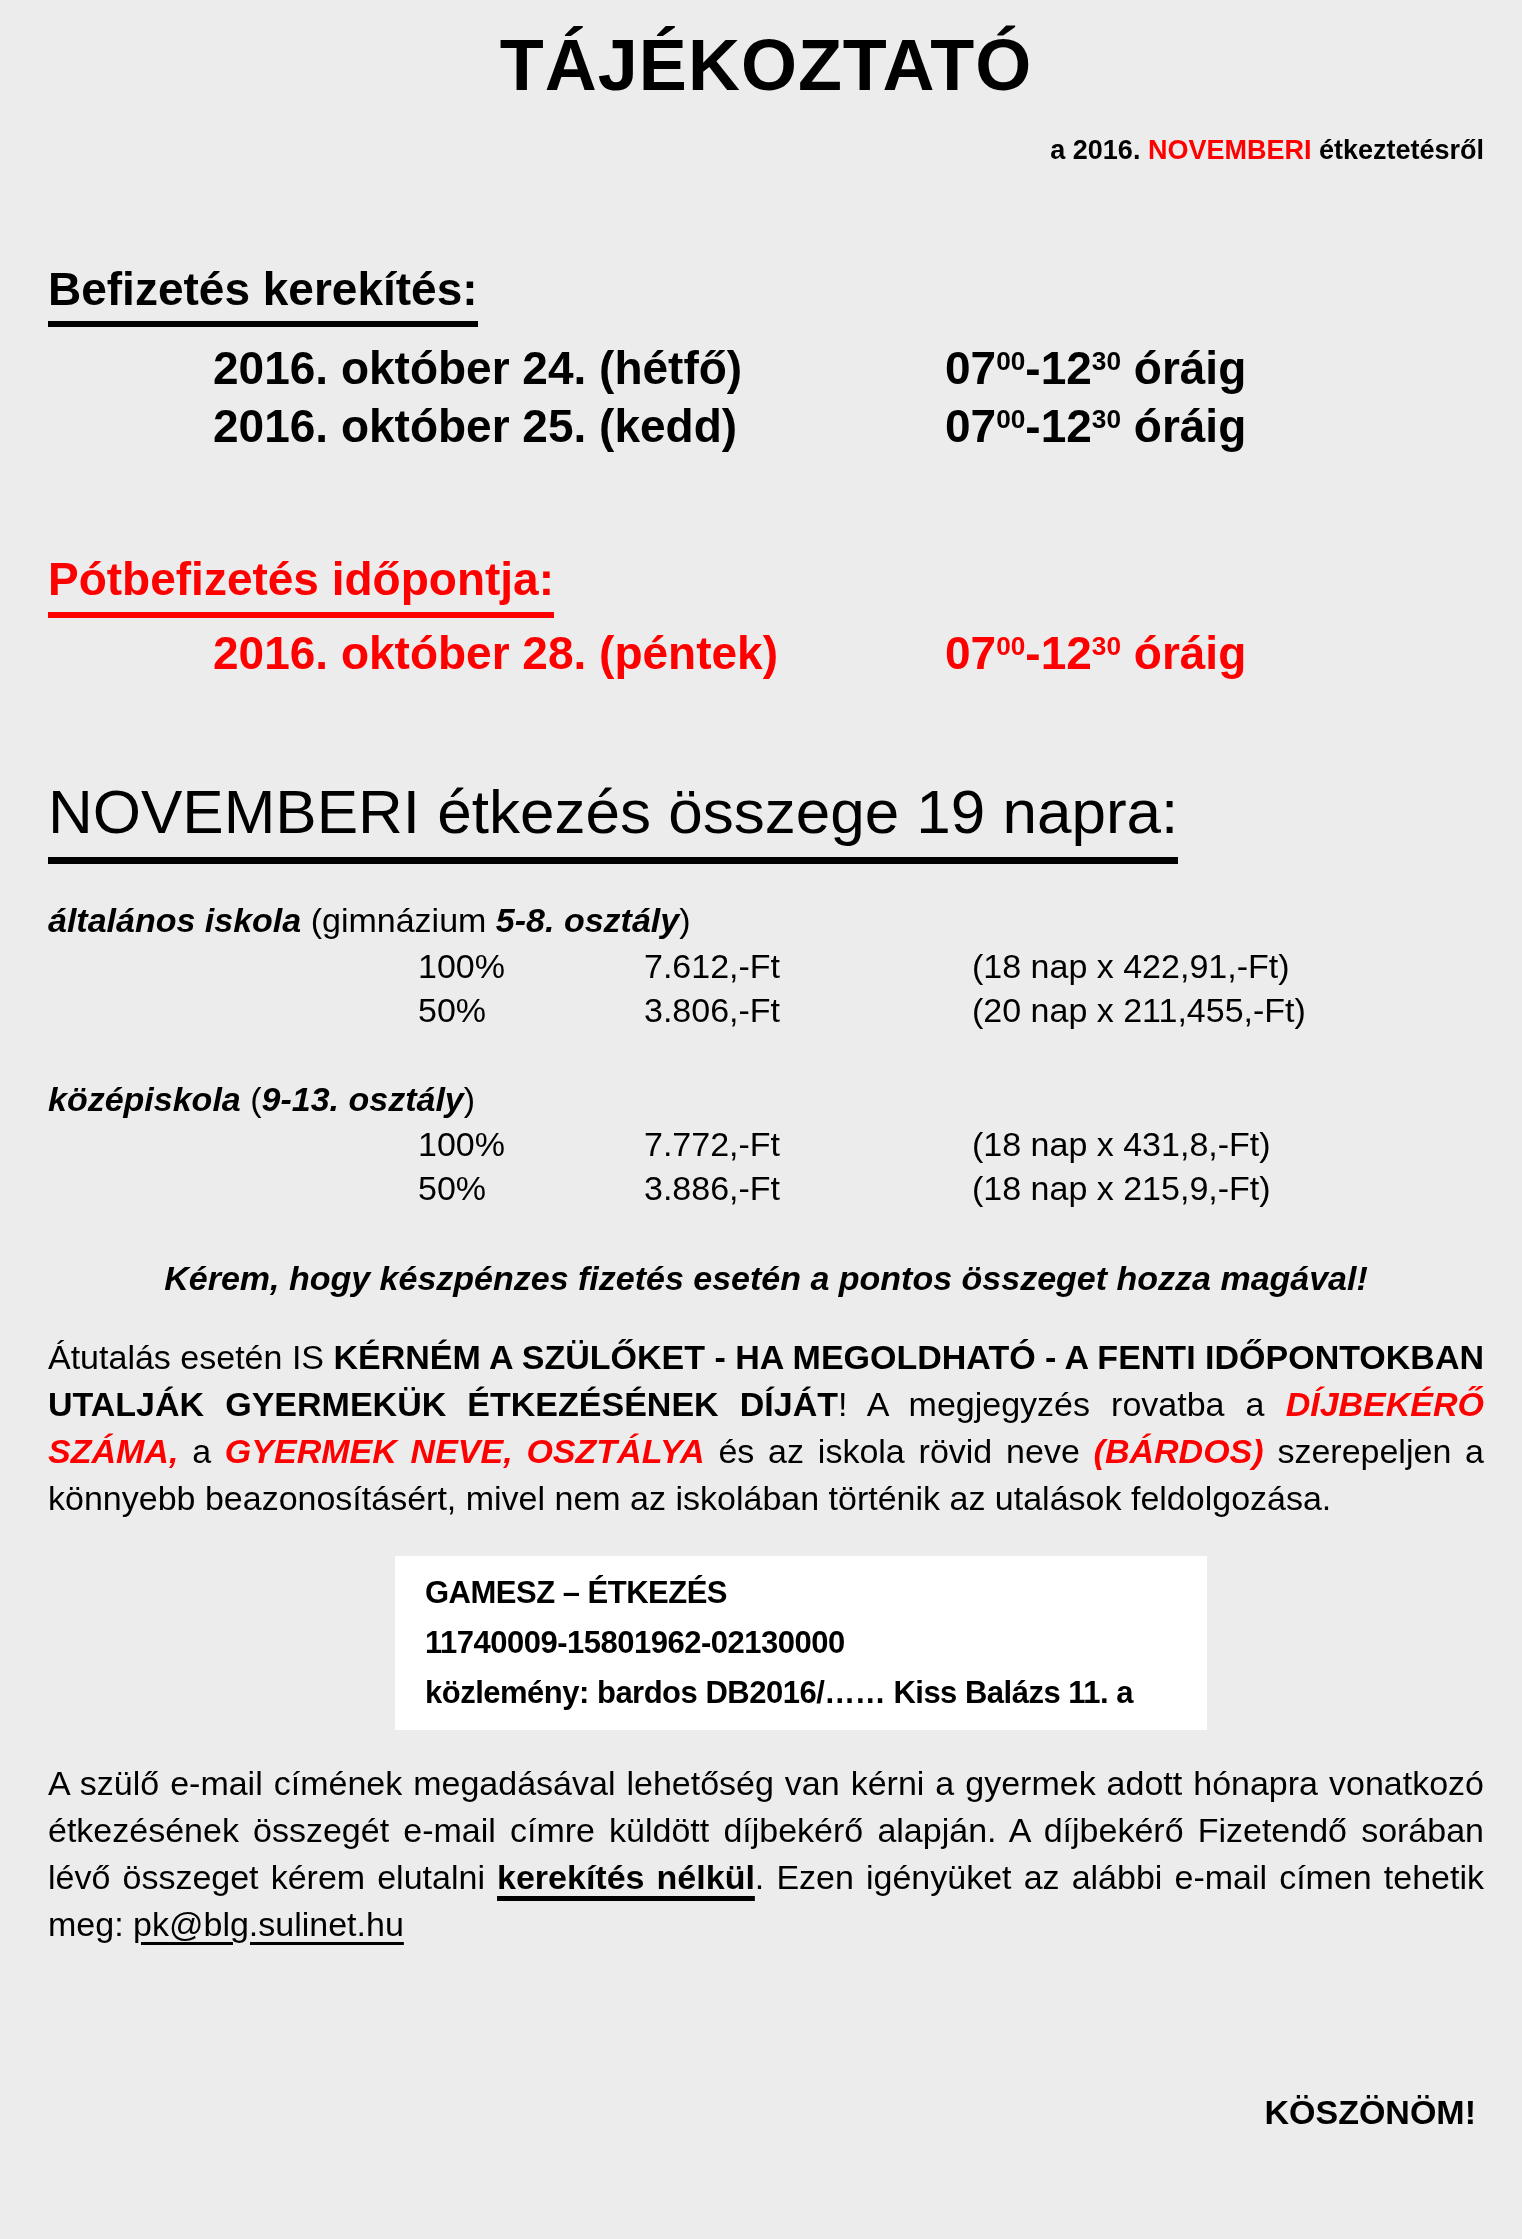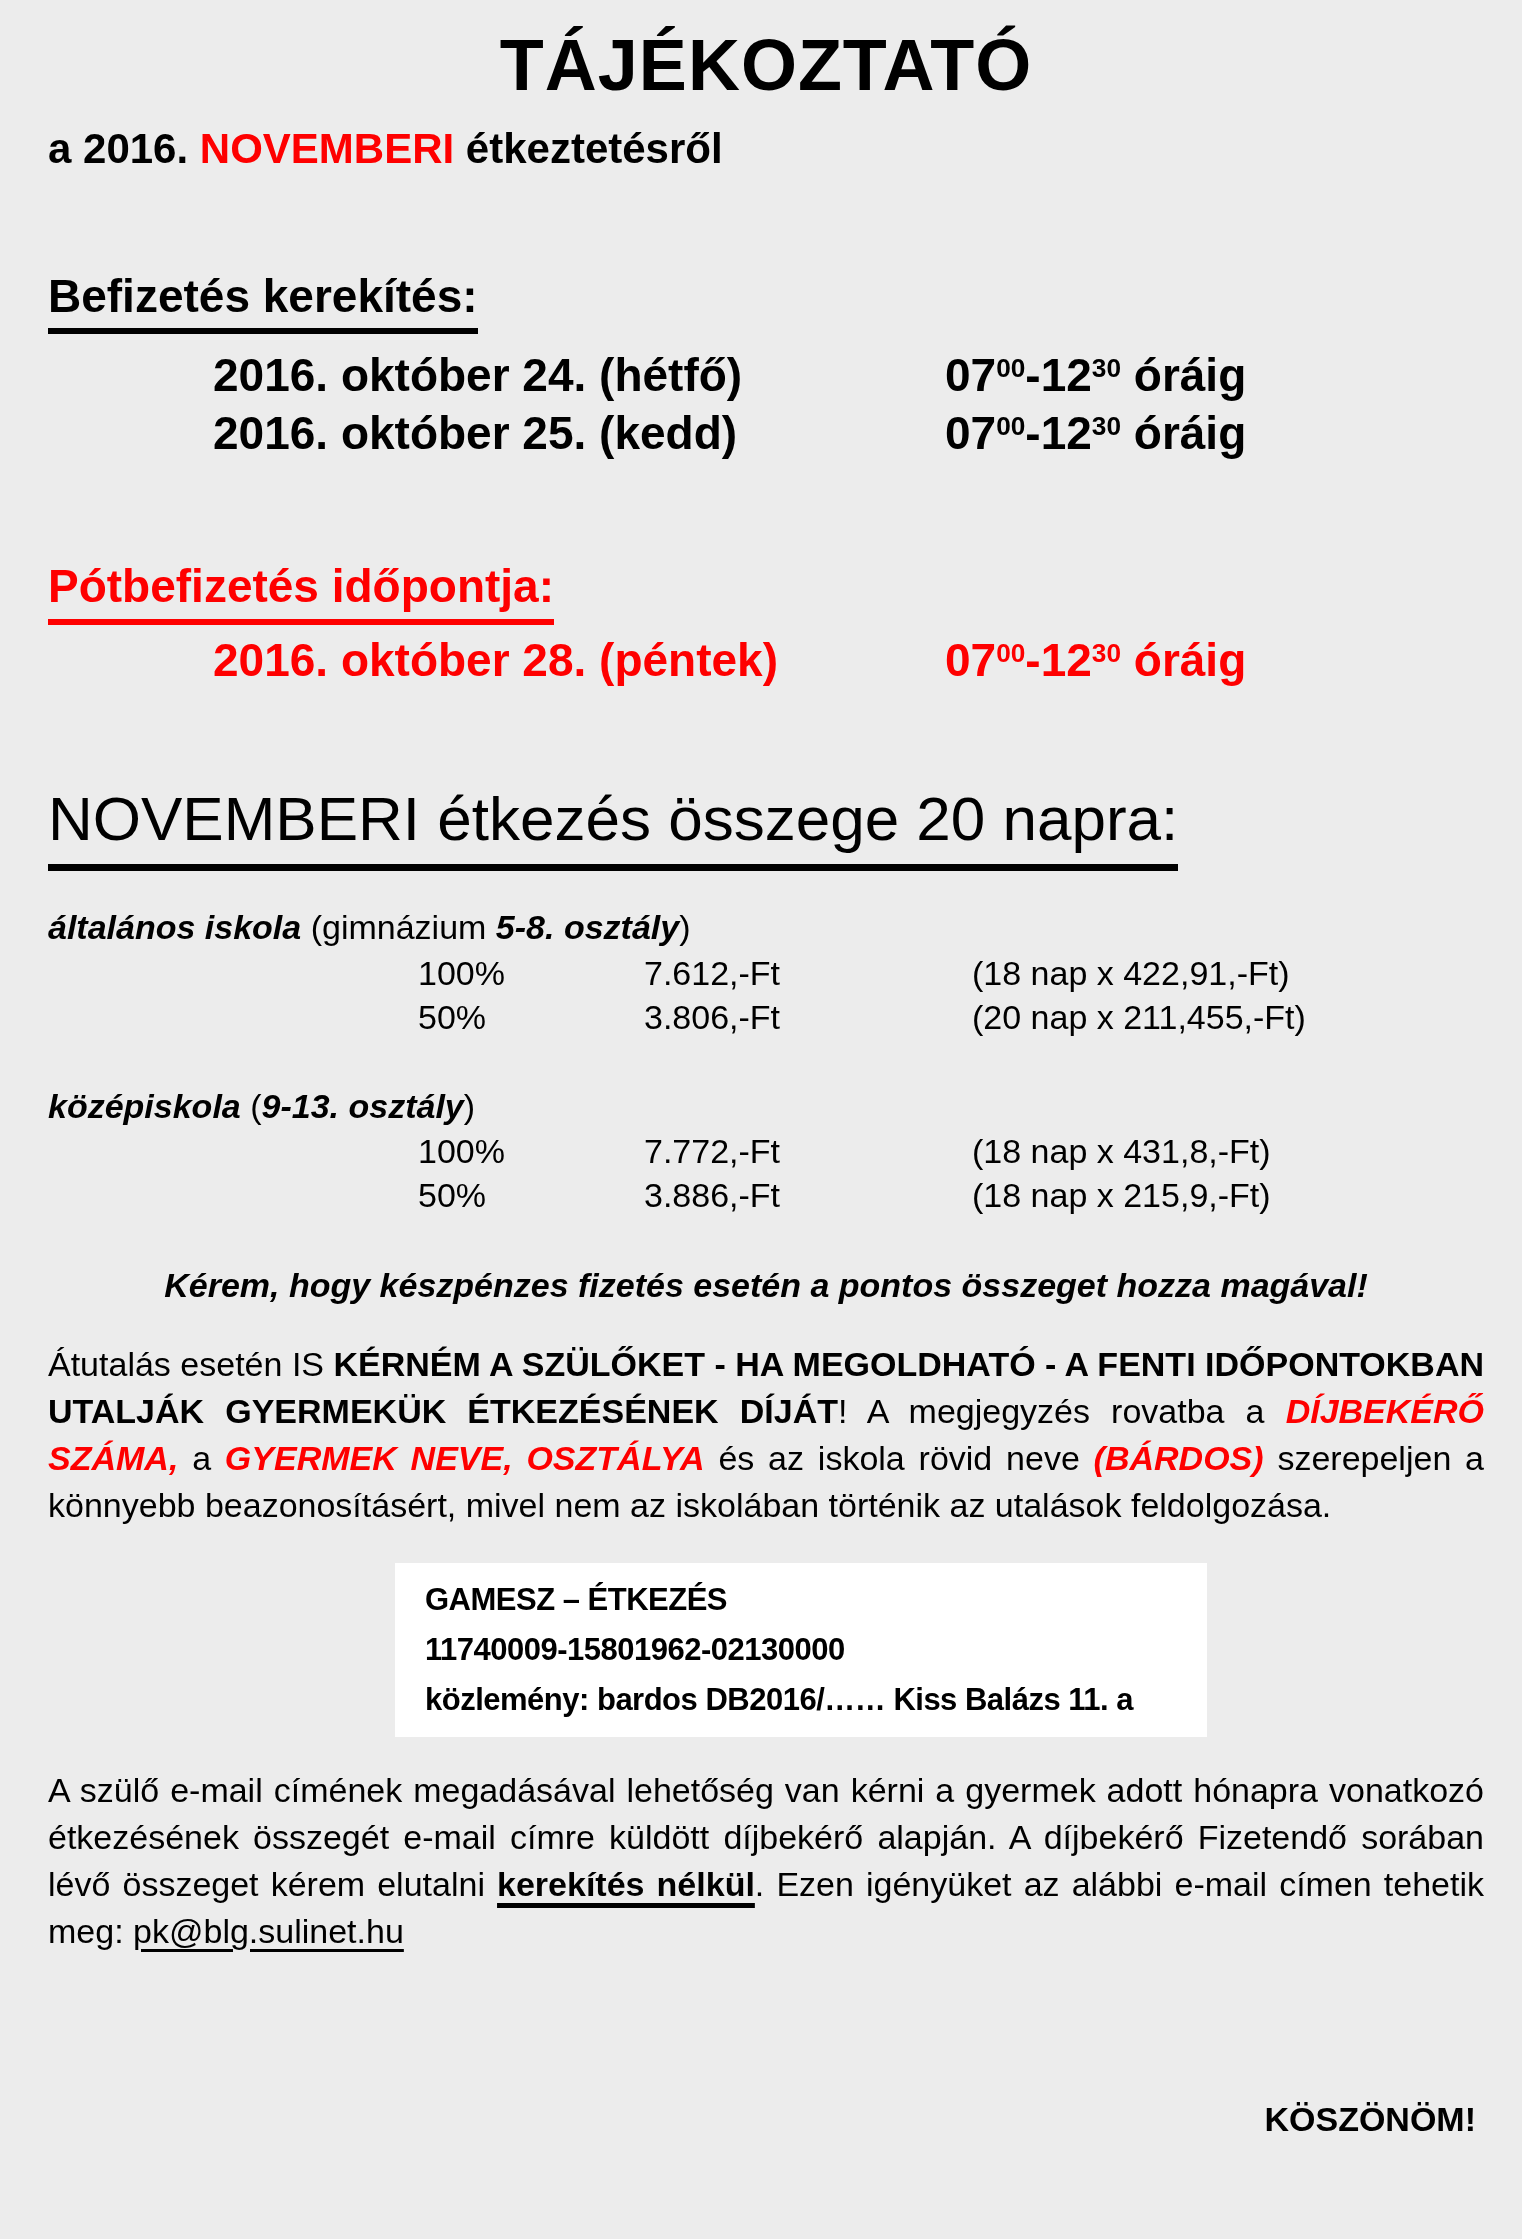--- a/index.html
+++ b/index.html
@@ -22,23 +22,23 @@
 
   .title {
     margin: 0;
     text-align: center;
     font-size: 72px;
     font-weight: bold;
     line-height: 1.1;
     letter-spacing: 1px;
   }
   .subtitle {
-    margin-top: 20px;
-    text-align: left;
-    font-size: 42px;
+    margin-top: 30px;
+    text-align: right;
+    font-size: 27px;
     font-weight: bold;
   }
 
   .section-heading {
     display: inline-block;
     font-size: 46px;
     font-weight: bold;
     padding-bottom: 4px;
     border-bottom: 6px solid currentColor;
     line-height: 1.2;
@@ -164,21 +164,21 @@
     <div class="section-heading">Pótbefizetés időpontja:</div>
     <div class="sched">
       <div class="sched-row">
         <span class="sched-date">2016. október 28. (péntek)</span>
         <span class="sched-time"><span>07</span><sup class="tsup">00</sup><span>-12</span><sup class="tsup">30</sup><span> óráig</span></span>
       </div>
     </div>
   </div>
 
   <div>
-    <div class="meals-heading">NOVEMBERI étkezés összege 20 napra:</div>
+    <div class="meals-heading">NOVEMBERI étkezés összege 19 napra:</div>
 
     <div class="group group-elementary">
       <div class="group-label"><span class="bi">általános iskola</span><span> (gimnázium </span><span class="bi">5-8. osztály</span><span>)</span></div>
       <div class="meal-rows">
         <div class="meal-row">
           <span class="col-pct">100%</span>
           <span class="col-amt">7.612,-Ft</span>
           <span class="col-calc">(18 nap x 422,91,-Ft)</span>
         </div>
         <div class="meal-row">

